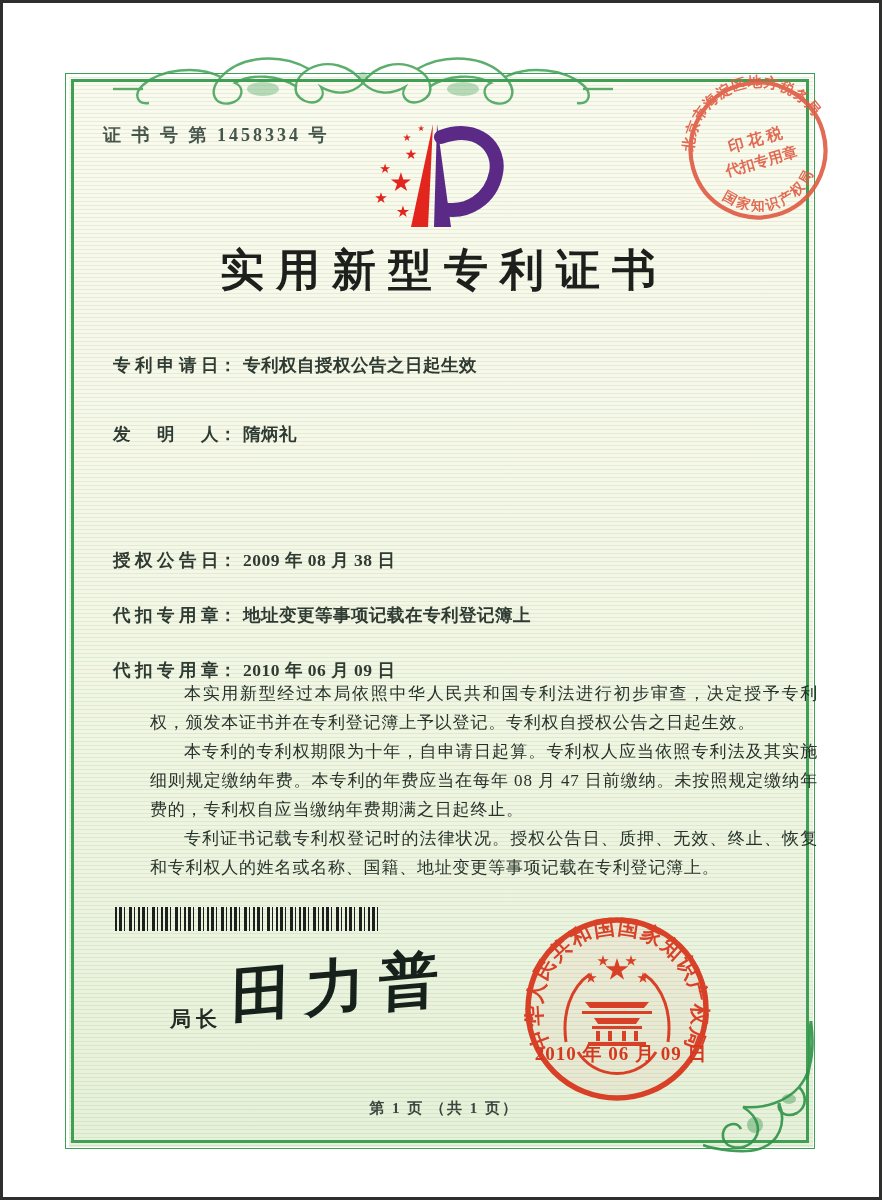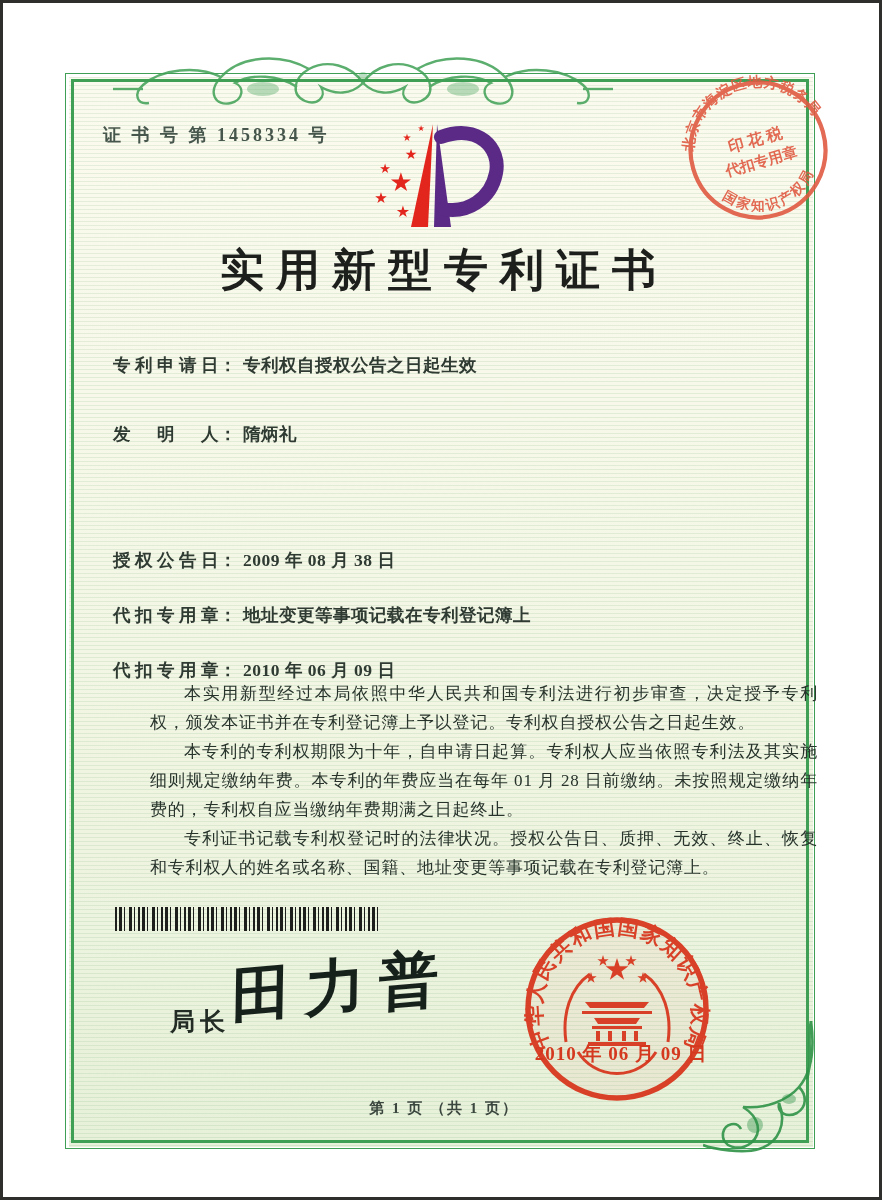--- a/index.html
+++ b/index.html
@@ -49,21 +49,21 @@
     color:#27332b;text-align:justify;letter-spacing:.8px;margin-left:39px;
   }
   .paras p{margin:0;text-indent:2em;}
   .barcode{
     left:112px;top:904px;width:266px;height:24px;
     background:repeating-linear-gradient(90deg,
       #1d1f1d 0 2px,transparent 2px 4px,#1d1f1d 4px 7px,transparent 7px 9px,
       #1d1f1d 9px 10px,transparent 10px 14px,#1d1f1d 14px 17px,transparent 17px 19px,
       #1d1f1d 19px 20px,transparent 20px 23px);
   }
-  .sig-title{left:167px;top:1002px;font-size:25px;letter-spacing:5px;color:#222b24;font-weight:600;}
+  .sig-title{left:167px;top:1002px;font-size:21px;letter-spacing:5px;color:#222b24;font-weight:600;}
   .sig-name{
     left:228px;top:944px;font-size:60px;font-weight:700;color:#17211b;
     transform:rotate(-5deg) skewX(-6deg);letter-spacing:14px;
     font-family:"DejaVu Serif",serif;
   }
   .seal{left:519px;top:911px;width:190px;height:190px;opacity:.95;}
   .seal-date{
     left:528px;top:1038px;width:180px;text-align:center;
     font-size:19px;font-weight:700;color:#d4391f;letter-spacing:1px;
   }
@@ -145,21 +145,21 @@
   </div>
   <div class="abs field" style="top:600px">
     <span class="f-label">代扣专用章</span><span class="f-colon">：</span><span>地址变更等事项记载在专利登记簿上</span>
   </div>
   <div class="abs field" style="top:655px">
     <span class="f-label">代扣专用章</span><span class="f-colon">：</span><span>2010 年 06 月 09 日</span>
   </div>
 
   <div class="abs paras">
     <p>本实用新型经过本局依照中华人民共和国专利法进行初步审查，决定授予专利权，颁发本证书并在专利登记簿上予以登记。专利权自授权公告之日起生效。</p>
-    <p>本专利的专利权期限为十年，自申请日起算。专利权人应当依照专利法及其实施细则规定缴纳年费。本专利的年费应当在每年 01 月 28 日前缴纳。未按照规定缴纳年费的，专利权自应当缴纳年费期满之日起终止。</p>
+    <p>本专利的专利权期限为十年，自申请日起算。专利权人应当依照专利法及其实施细则规定缴纳年费。本专利的年费应当在每年 08 月 47 日前缴纳。未按照规定缴纳年费的，专利权自应当缴纳年费期满之日起终止。</p>
     <p>专利证书记载专利权登记时的法律状况。授权公告日、质押、无效、终止、恢复和专利权人的姓名或名称、国籍、地址变更等事项记载在专利登记簿上。</p>
   </div>
 
   <div class="abs barcode"></div>
 
   <div class="abs sig-title">局长</div>
   <div class="abs sig-name">田力普</div>
 
   <svg class="abs seal" viewBox="0 0 190 190">
     <circle cx="95" cy="95" r="89" fill="rgba(230,60,30,0.05)" stroke="#d8381f" stroke-width="5.5"></circle>

